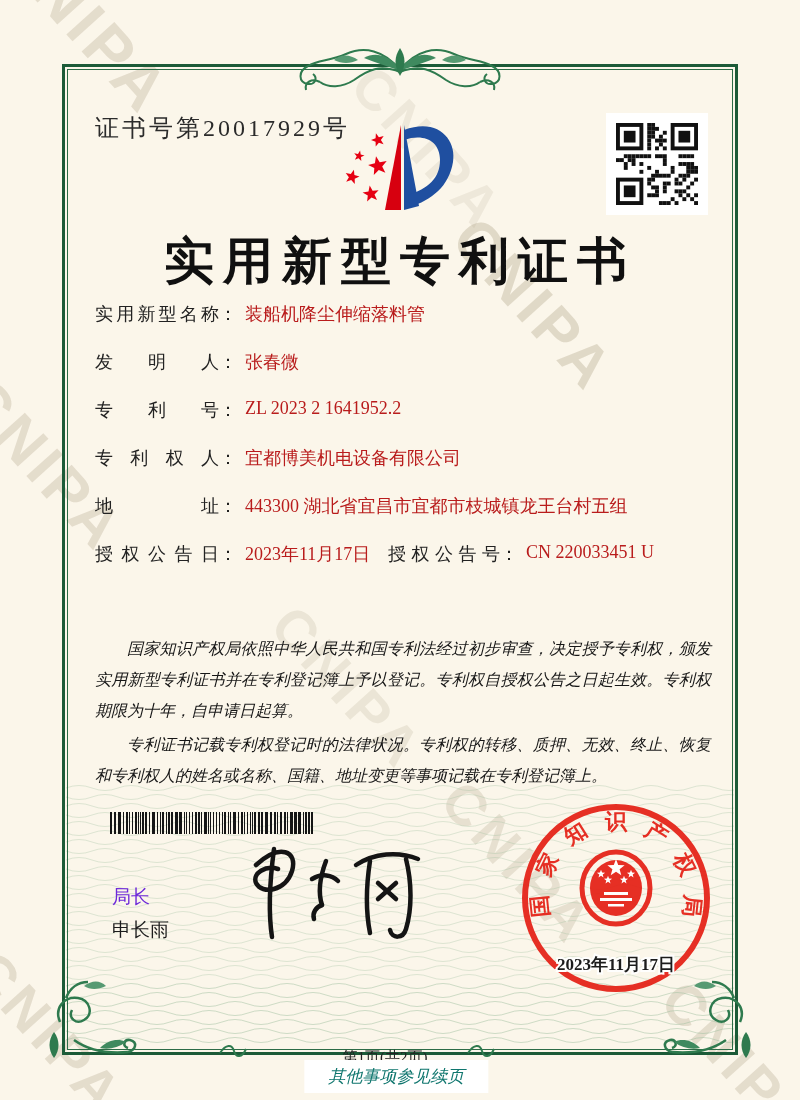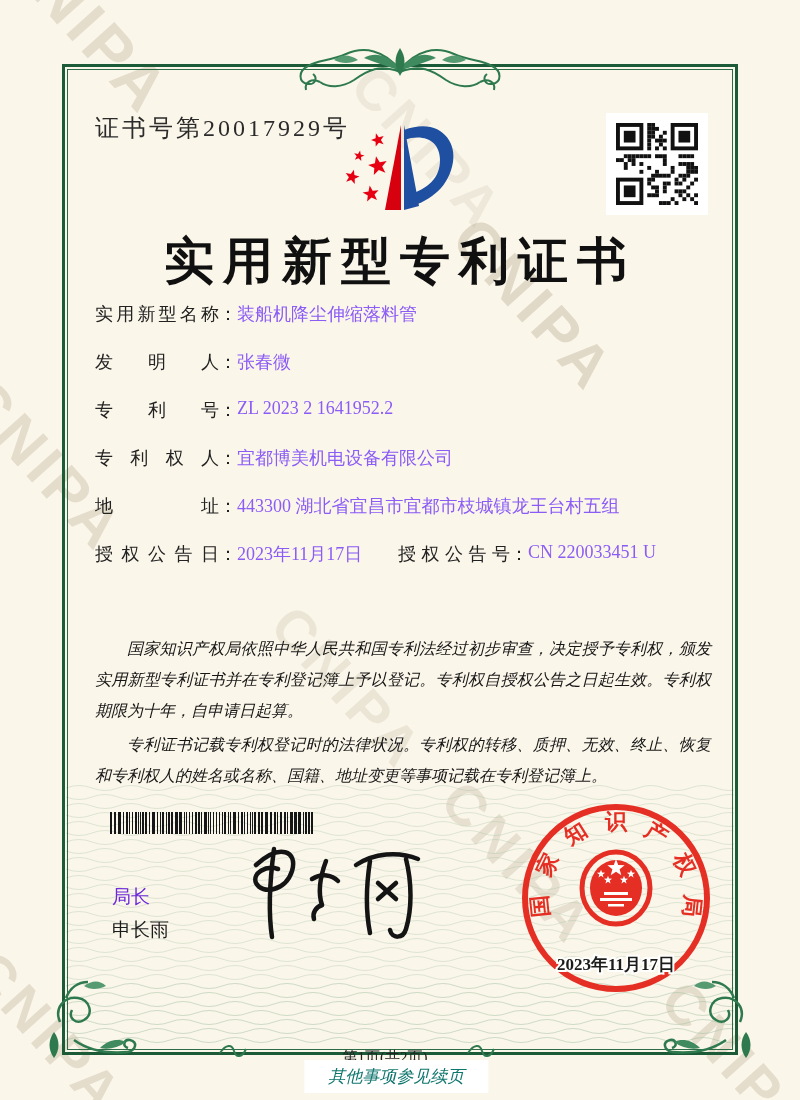--- a/index.html
+++ b/index.html
@@ -30,22 +30,22 @@
     font-size:50px;font-weight:bold;letter-spacing:9px;color:#101010;
   }
   
   .fields{position:absolute;left:95px;top:302px;width:620px;font-size:18px;}
   .frow{height:48px;position:relative;white-space:nowrap;}
   .flabel{
     display:inline-block;width:124px;vertical-align:top;
     text-align:justify;text-align-last:justify;color:#222;
   }
   .fcolon{display:inline-block;vertical-align:top;}
-  .fvalue{display:inline-block;vertical-align:top;color:#8b5cf6;}
-  .pair2{position:absolute;left:303px;top:0;text-decoration:underline;}
+  .fvalue{display:inline-block;margin-left:8px;vertical-align:top;color:#b91c1c;}
+  .pair2{position:absolute;left:293px;top:0;text-decoration:underline;}
   .pair2 .flabel{width:112px;}
   
   .body-text{
     position:absolute;left:95px;top:633px;width:616px;
     font-size:16px;line-height:31px;font-style:italic;color:#161616;text-align:justify;
   }
   .body-text p{margin:0 0 3px 0;text-indent:2em;}
   
   .waves{position:absolute;left:66px;top:780px;pointer-events:none;}
   .barcode{position:absolute;left:110px;top:812px;}

